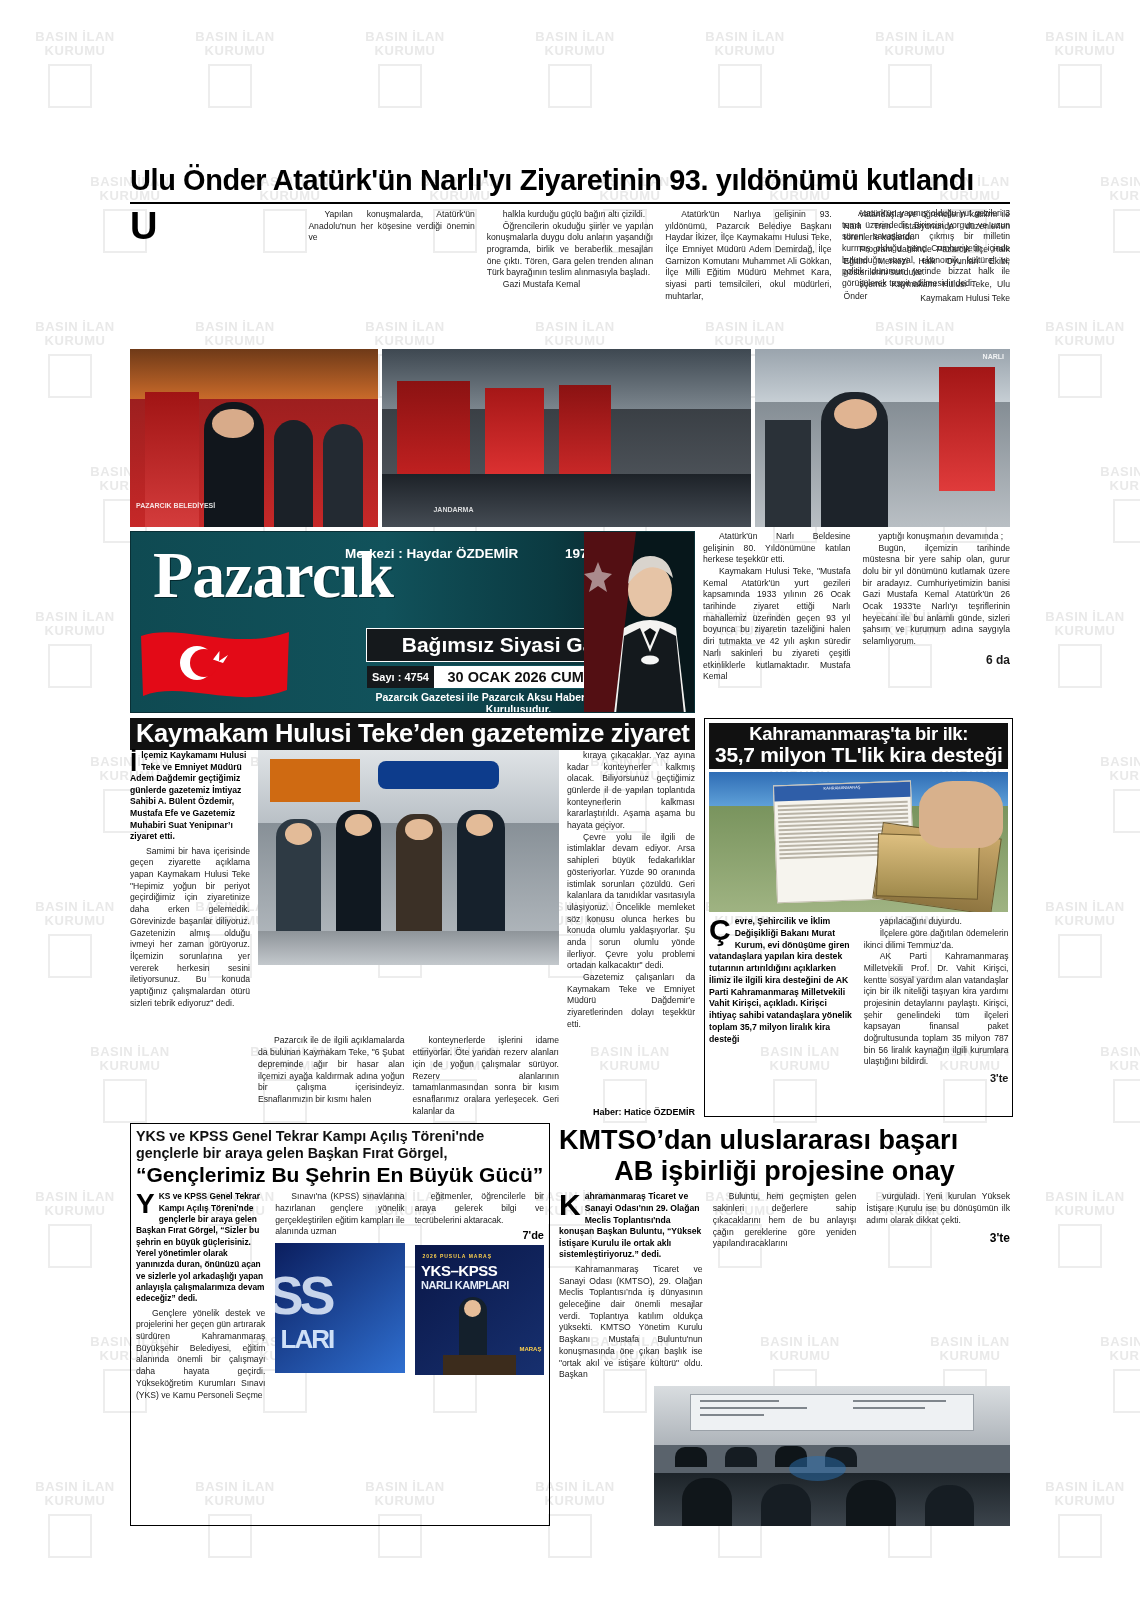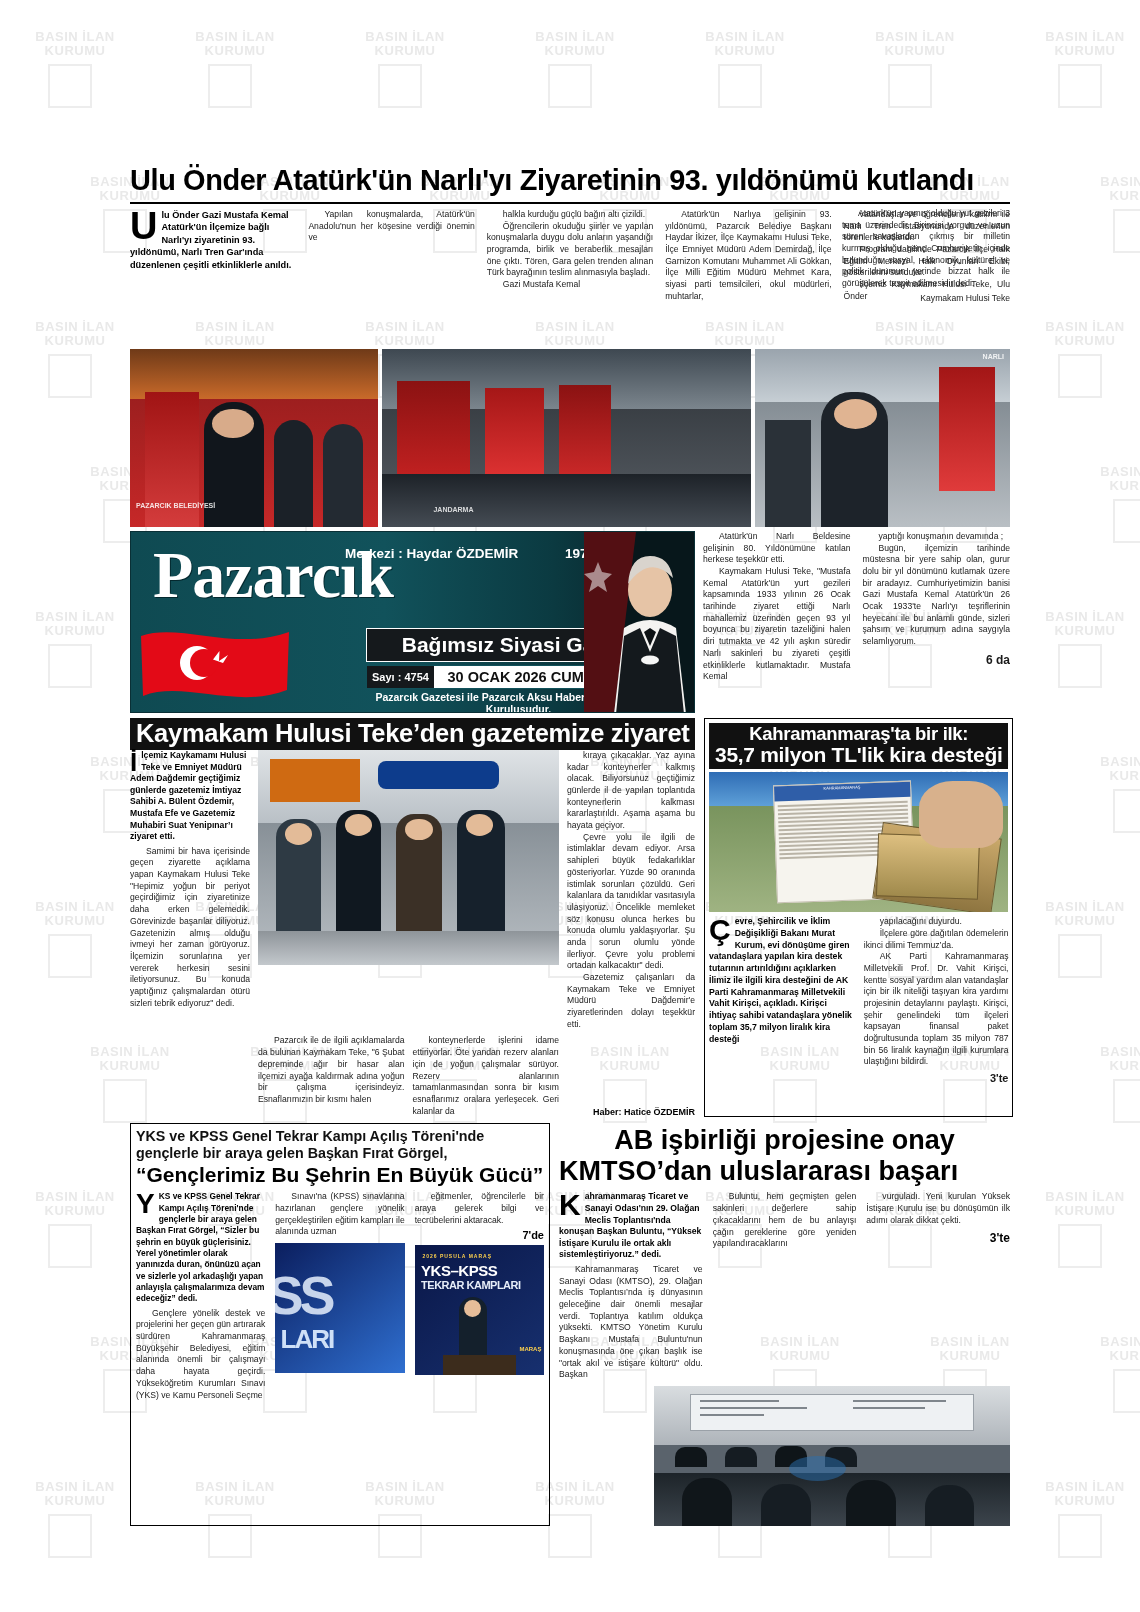--- a/index.html
+++ b/index.html
@@ -565,21 +565,20 @@
 <div id="page">
 
   <div>
     <div id="main-headline">Ulu Önder Atatürk'ün Narlı'yı Ziyaretinin 93. yıldönümü kutlandı</div>
     <div id="rule-under-head"></div>
 
     <div class="grid5">
 
       <div class="col">
         <span class="dropcap">U</span>
-        <div class="lead-bold">lu Önder Gazi Mustafa Kemal Atatürk'ün İlçemize bağlı Narlı'yı ziyaretinin 93. yıldönümü, Narlı Tren Gar'ında düzenlenen çeşitli etkinliklerle anıldı.</div>
 
       </div>
 
       <div class="col body-txt">
         <p>Yapılan konuşmalarda, Atatürk'ün Anadolu'nun her köşesine verdiği önemin ve</p>
 
       </div>
 
       <div class="col body-txt">
         <p>halkla kurduğu güçlü bağın altı çizildi.</p>
@@ -815,33 +814,33 @@
           </div>
         </div>
         <div>
           <div class="body-txt">
             <p>eğitmenler, öğrencilerle bir araya gelerek bilgi ve tecrübelerini aktaracak.</p>
           </div>
           <div class="pageref" style="margin-top:3px;">7'de</div>
           <div class="photo" style="height:130px;margin-top:4px;position:relative;background:linear-gradient(140deg,#0a1748,#17306f);">
             <div style="position:absolute;left:6%;top:6%;font-size:5px;font-weight:bold;color:#ffd24d;letter-spacing:1px;">2026 PUSULA MARAŞ</div>
             <div style="position:absolute;left:5%;top:13%;font-size:15px;font-weight:bold;color:#fff;letter-spacing:-0.5px;">YKS–KPSS</div>
-            <div style="position:absolute;left:5%;top:26%;font-size:11px;font-weight:bold;color:#e6edf8;letter-spacing:-0.5px;">TEKRAR KAMPLARI</div>
+            <div style="position:absolute;left:5%;top:26%;font-size:11px;font-weight:bold;color:#e6edf8;letter-spacing:-0.5px;">NARLI KAMPLARI</div>
             <div style="position:absolute;left:34%;top:40%;width:22%;bottom:8%;background:#14202c;border-radius:14px 14px 0 0;"></div>
             <div style="position:absolute;left:38%;top:42%;width:13%;height:13%;background:#e6bd99;border-radius:50%;"></div>
             <div style="position:absolute;left:22%;bottom:0;right:22%;height:16%;background:#3c2c1c;"></div>
             <div style="position:absolute;right:2%;bottom:18%;font-size:6px;font-weight:bold;color:#ffd24d;">MARAŞ</div>
           </div>
         </div>
       </div>
     </div>
 
     <div id="sec3-right">
+      <div class="hl-b2" style="font-size:27px;">KMTSO’dan uluslararası başarı</div>
       <div class="hl-b2" style="font-size:27px;text-align:center;">AB işbirliği projesine onay</div>
-      <div class="hl-b2" style="font-size:27px;">KMTSO’dan uluslararası başarı</div>
 
       <div class="grid3" style="margin-top:6px;">
         <div>
           <span class="dropcap" style="font-size:30px;line-height:24px;">K</span>
           <div class="lead-bold" style="font-size:8.6px;">ahramanmaraş Ticaret ve Sanayi Odası'nın 29. Olağan Meclis Toplantısı'nda konuşan Başkan Buluntu, “Yüksek İstişare Kurulu ile ortak aklı sistemleştiriyoruz.” dedi.</div>
           <div class="body-txt" style="margin-top:3px;">
             <p>Kahramanmaraş Ticaret ve Sanayi Odası (KMTSO), 29. Olağan Meclis Toplantısı’nda iş dünyasının geleceğine dair önemli mesajlar verdi. Toplantıya katılım oldukça yüksekti. KMTSO Yönetim Kurulu Başkanı Mustafa Buluntu'nun konuşmasında öne çıkan başlık ise "ortak akıl ve istişare kültürü" oldu. Başkan</p>
           </div>
         </div>
         <div>

